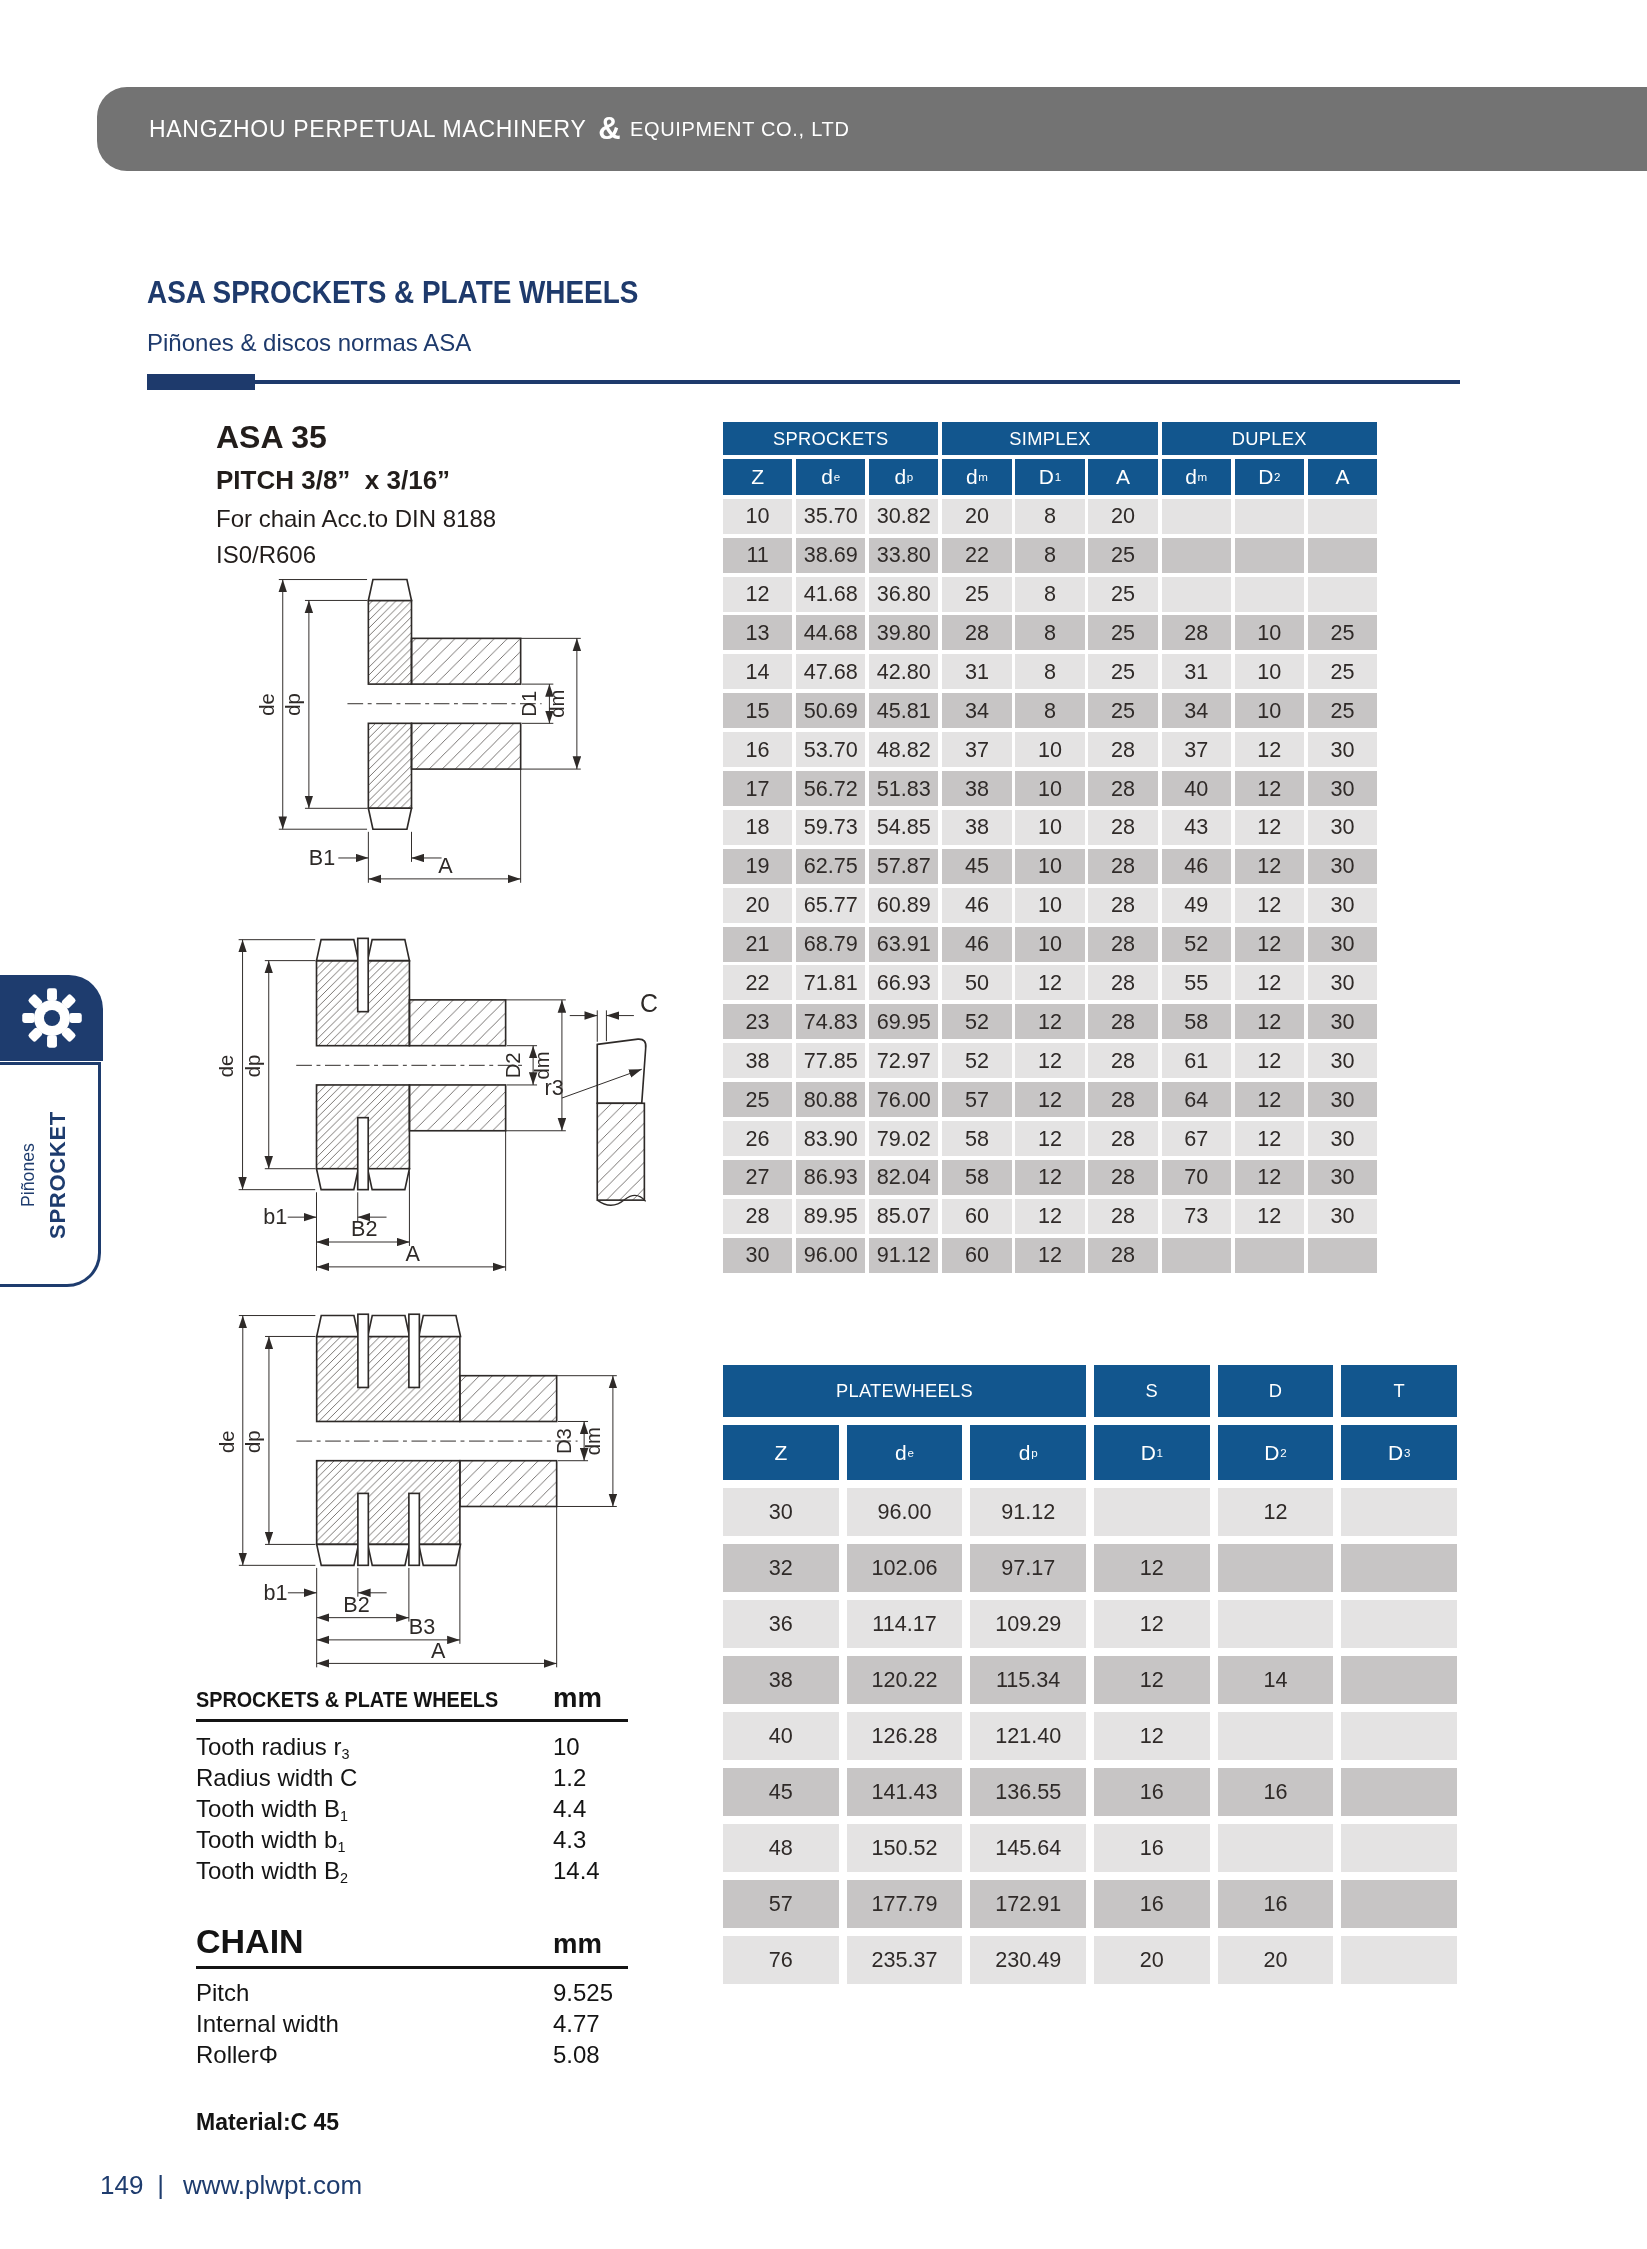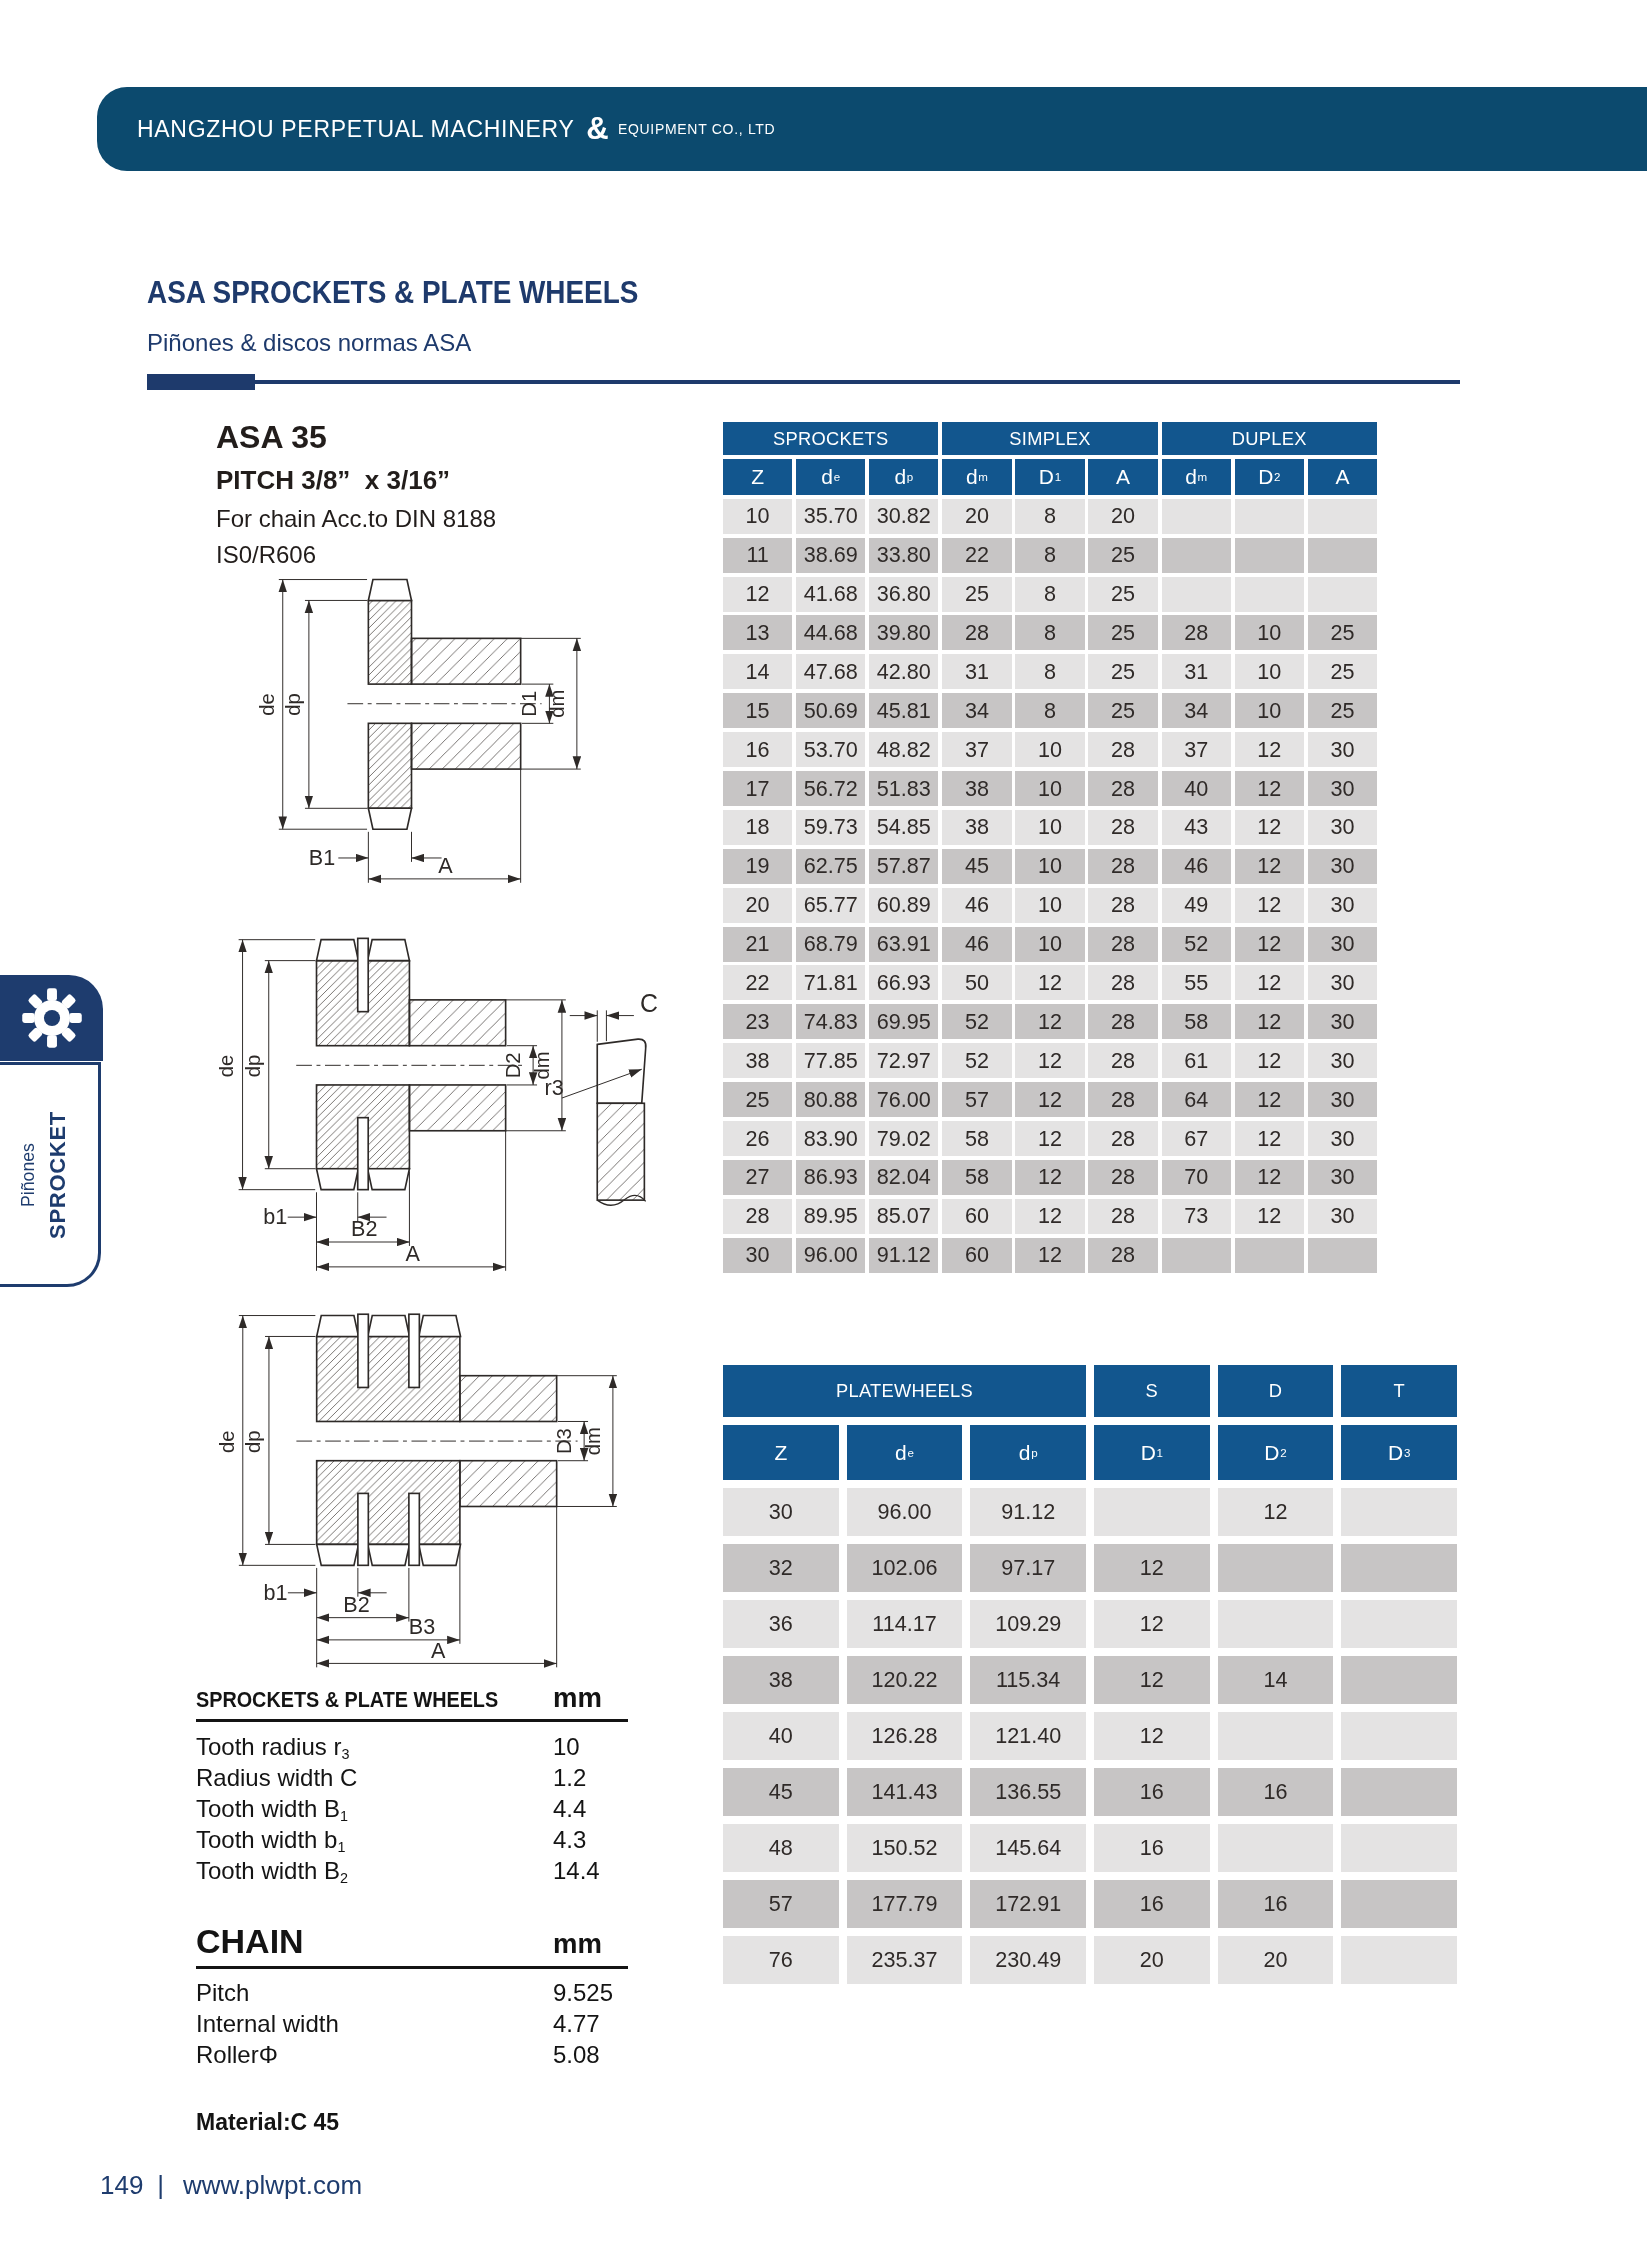--- a/index.html
+++ b/index.html
@@ -1,25 +1,25 @@
 <!DOCTYPE html>
 <html style="font-size:10.5px"><head>
 <meta charset="utf-8">
 <style>
   html,body{margin:0;padding:0;background:#ffffff;}
   .page{position:relative;width:1647px;height:2250px;background:#ffffff;overflow:hidden;
         font-family:"Liberation Sans", sans-serif;color:#2f2a28;}
   .squeeze{display:inline-block;transform:scaleX(0.9);transform-origin:left center;white-space:nowrap;}
 
   
-  .green-bar{position:absolute;left:97px;top:87px;right:0;height:84px;background:#0c4a6e;
-             border-radius:30px 0 0 30px;display:flex;align-items:center;padding-left:40px;box-sizing:border-box;}
+  .green-bar{position:absolute;left:97px;top:87px;right:0;height:84px;background:#737373;
+             border-radius:30px 0 0 30px;display:flex;align-items:center;padding-left:52px;box-sizing:border-box;}
   .green-bar .co1{color:#fff;font-size:23px;letter-spacing:0.7px;}
   .green-bar .amp{color:#fff;font-size:31px;font-weight:bold;margin:0 9.2px 0 11.8px;}
-  .green-bar .co2{color:#fff;font-size:14px;letter-spacing:0.7px;}
+  .green-bar .co2{color:#fff;font-size:20px;letter-spacing:0.7px;}
 
   
   .title{position:absolute;left:147px;top:275px;font-size:31px;font-weight:bold;color:#1E3A6C;}
   .subtitle{position:absolute;left:147px;top:329px;font-size:24px;color:#1E3A6C;}
   .rule-thick{position:absolute;left:147px;top:374px;width:108px;height:15.7px;background:#1E3A6C;}
   .rule-thin{position:absolute;left:255px;top:380px;width:1205px;height:3.9px;background:#1E3A6C;}
 
   
   .model{position:absolute;left:216px;top:419px;font-size:32px;font-weight:bold;color:#221d1b;}
   .pitch{position:absolute;left:216px;top:465px;font-size:26px;font-weight:bold;color:#221d1b;white-space:pre;}

